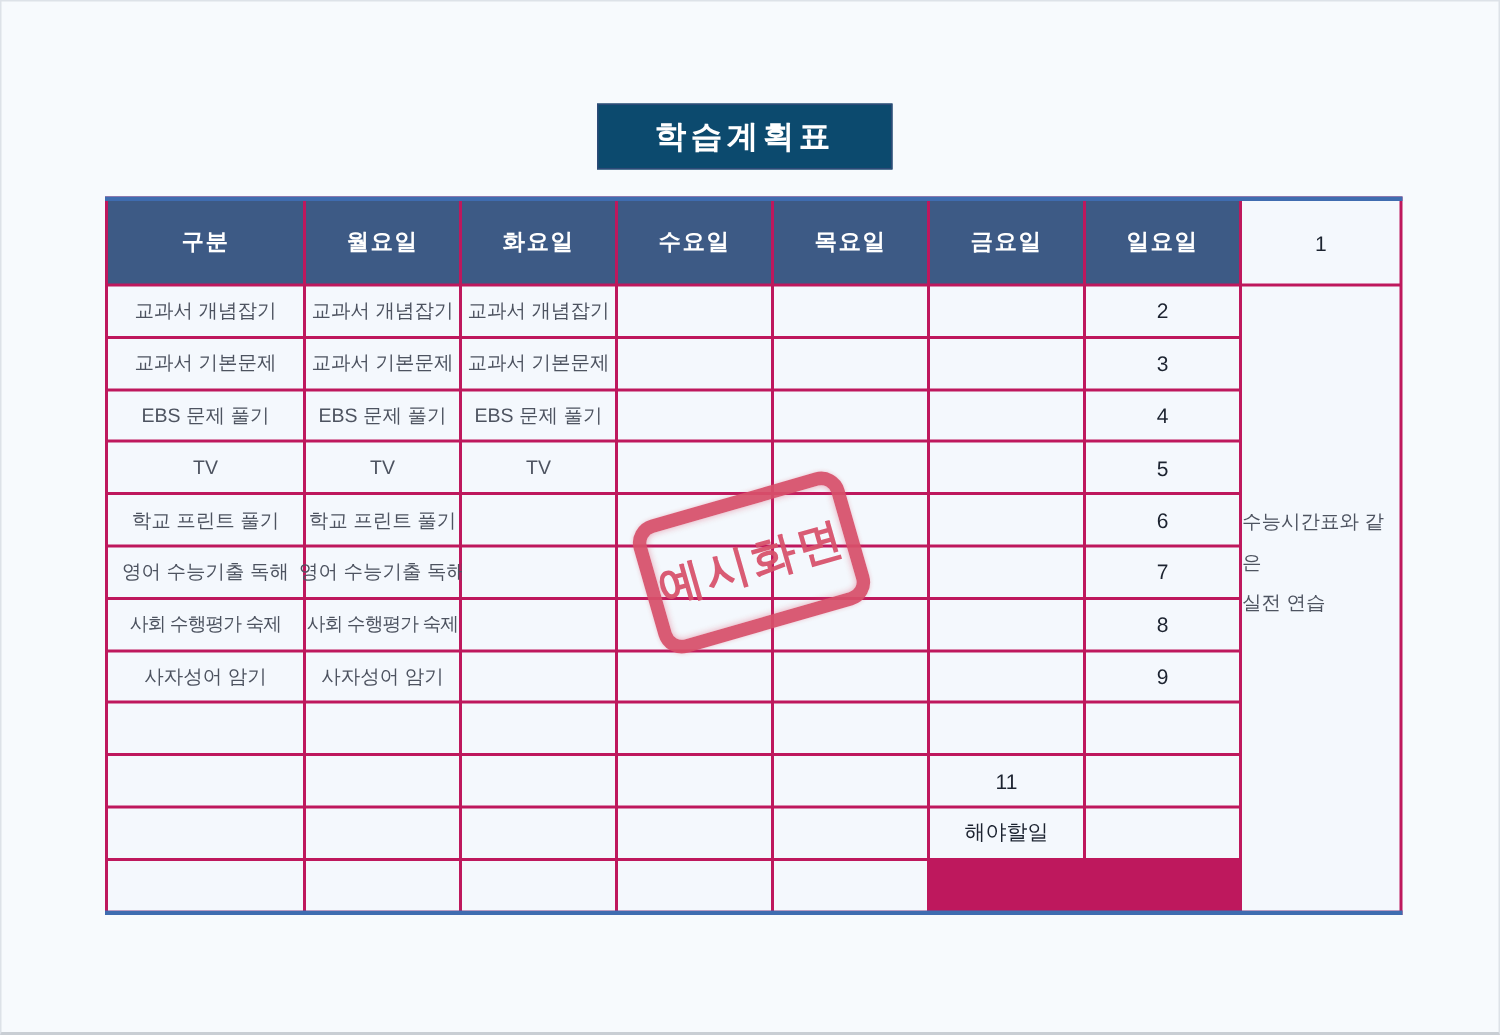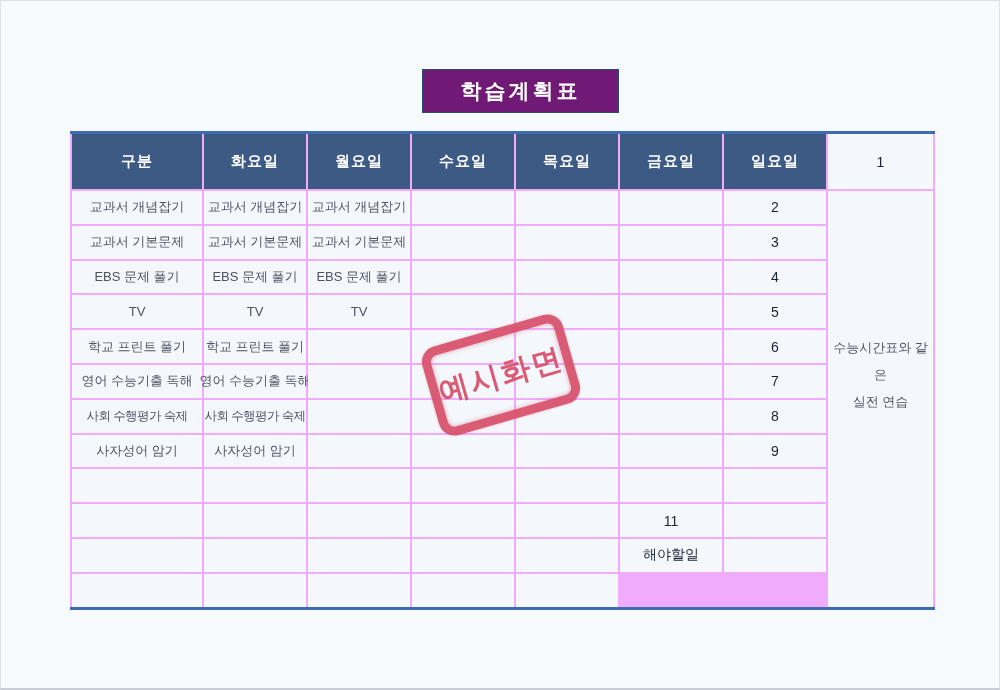--- a/index.html
+++ b/index.html
@@ -9,33 +9,33 @@
     background:#eef1f5;
   }
   .page{
     position:relative;width:1000px;height:690px;box-sizing:border-box;
     background:#f7fafd;
     border:1px solid #dde2e8;border-bottom:2px solid #c9ced4;
   }
   
   .title-box{
     position:absolute;left:397px;top:68px;width:197px;height:44px;
-    box-sizing:border-box;background:#701a75;border:1px solid #2d4a77;
+    box-sizing:border-box;background:#0c4a6e;border:1px solid #2d4a77;
     display:flex;align-items:center;justify-content:center;
-    color:#ffffff;font-size:21px;font-weight:bold;letter-spacing:3px;margin-left:24px;
+    color:#ffffff;font-size:21px;font-weight:bold;letter-spacing:3px;
   }
   
   .planner{
     position:absolute;left:69px;top:130px;
     display:grid;
     grid-template-columns:130px repeat(6,102px) 105px;
     grid-template-rows:55px repeat(12,32.8px);
     gap:2px;
     padding:0 2px;
-    background:#f0abfc;                 
+    background:#be185d;                 
     border-top:3px solid #3f6cb0;
     border-bottom:3px solid #3f6cb0;
   }
   .hcell{
     background:#3d5a85;color:#ffffff;
     display:flex;align-items:center;justify-content:center;
     font-size:15px;font-weight:bold;letter-spacing:1px;
   }
   .cell{
     background:#f4f8fd;
@@ -44,21 +44,21 @@
   }
   .label-cell{font-size:14px;color:#1c2330;}
   .tight{font-size:12.5px;letter-spacing:-0.6px;}
   .sunday-cell{
     grid-area:2 / 8 / 14 / 9;
     background:#f4f8fd;
     display:flex;align-items:center;justify-content:center;
   }
   .sunday-note{
     transform:translateY(-24px);
-    text-align:center;font-size:13px;color:#4d5360;line-height:27px;
+    font-size:13px;color:#4d5360;line-height:27px;
   }
   
   .stamp{
     position:absolute;left:427px;top:328px;width:128px;height:74px;
     border:9px solid #d8506a;border-radius:16px;
     transform:rotate(-16deg);
     display:flex;align-items:center;justify-content:center;
     color:#d8506a;font-size:30px;font-weight:bold;letter-spacing:2px;
     opacity:.93;
     box-shadow:inset 0 0 5px rgba(216,80,106,.55), 0 0 3px rgba(216,80,106,.35);
@@ -70,22 +70,22 @@
 
 <div class="page">
 
   <div class="title-box">
     <span>학습계획표</span>
   </div>
 
   <div class="planner">
 
     <div class="hcell">구분</div>
+    <div class="hcell">월요일</div>
     <div class="hcell">화요일</div>
-    <div class="hcell">월요일</div>
     <div class="hcell">수요일</div>
     <div class="hcell">목요일</div>
     <div class="hcell">금요일</div>
     <div class="hcell">일요일</div>
 
     <div class="cell label-cell">1</div>
     <div class="cell">교과서 개념잡기</div>
     <div class="cell">교과서 개념잡기</div>
     <div class="cell">교과서 개념잡기</div>
     <div class="cell"></div>

